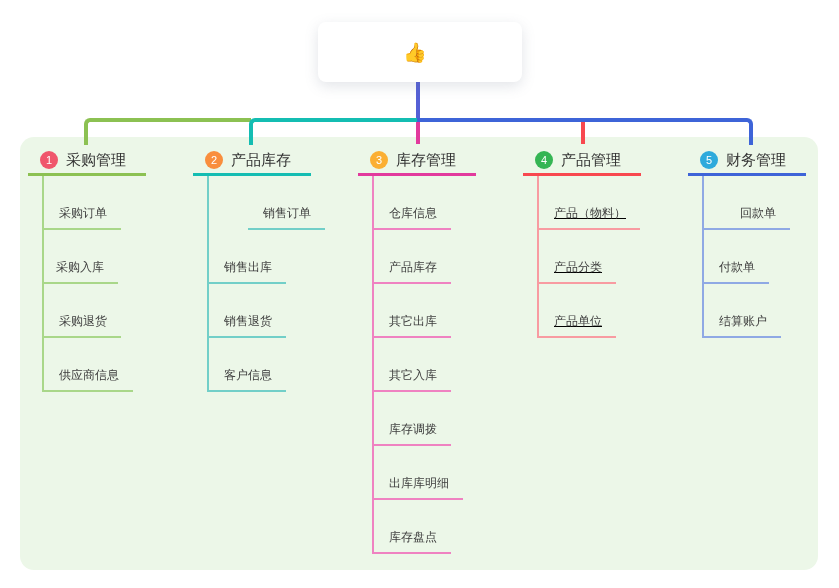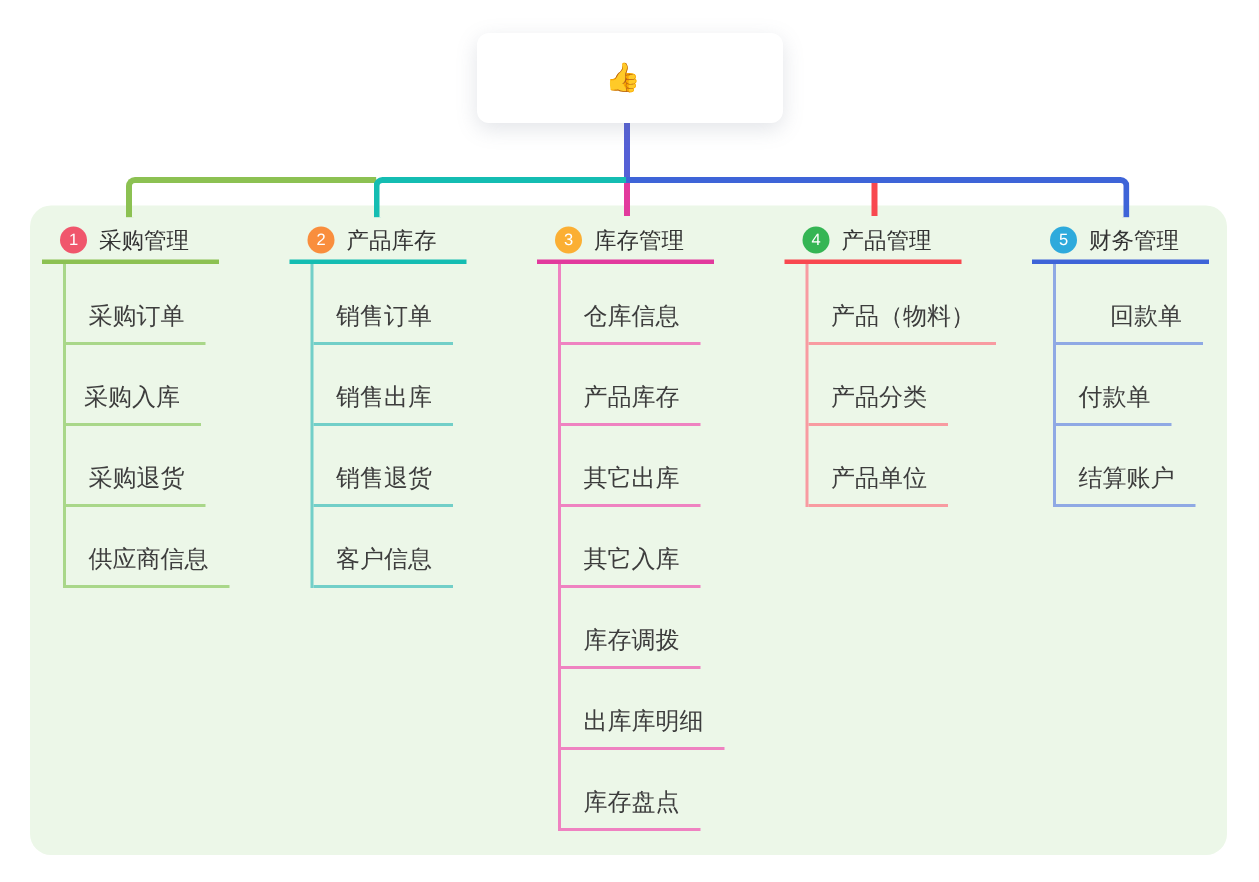--- a/index.html
+++ b/index.html
@@ -44,21 +44,21 @@
   .badge {
     width:18px; height:18px; margin-left:12px; border-radius:50%;
     color:#ffffff; font-size:11px; line-height:18px; text-align:center;
     flex:0 0 auto;
   }
   .branch-title { margin-left:8px; font-size:15px; color:#333333; white-space:nowrap; }
   .children { margin-left:14px; border-left:2px solid transparent; }
   .child { height:54px; display:flex; align-items:flex-end; }
   .child-label {
     display:inline-block; padding:0 14px 6px 15px;
-    font-size:16px; color:#3d3d3d; white-space:nowrap;
+    font-size:12px; color:#3d3d3d; white-space:nowrap;
     border-bottom:2px solid transparent;
   }
 </style>
 </head>
 <body>
 
 <div class="canvas">
 
   <div class="panel" style="background-color: rgb(236, 247, 232);"></div>
 
@@ -94,21 +94,21 @@
     </div>
   </div>
 
   <div class="branch b2">
     <div class="branch-header" style="border-bottom-color: rgb(20, 189, 178);">
       <span class="badge" style="background-color: rgb(249, 142, 61);">2</span>
       <span class="branch-title">产品库存</span>
     </div>
     <div class="children" style="border-left-color: rgb(114, 207, 200);">
       <div class="child">
-        <span class="child-label" style="border-bottom-color: rgb(114, 207, 200);">销售订单</span>
+        <span class="child-label" style="border-bottom-color: rgb(114, 207, 200); margin-left: 39px;">销售订单</span>
         </div>
       <div class="child">
         <span class="child-label" style="border-bottom-color: rgb(114, 207, 200);">销售出库</span>
         </div>
       <div class="child">
         <span class="child-label" style="border-bottom-color: rgb(114, 207, 200);">销售退货</span>
         </div>
       <div class="child">
         <span class="child-label" style="border-bottom-color: rgb(114, 207, 200);">客户信息</span>
         </div>
@@ -143,21 +143,21 @@
         <span class="child-label" style="border-bottom-color: rgb(239, 130, 193);">库存盘点</span>
         </div>
     </div>
   </div>
 
   <div class="branch b4">
     <div class="branch-header" style="border-bottom-color: rgb(248, 72, 79);">
       <span class="badge" style="background-color: rgb(53, 181, 84);">4</span>
       <span class="branch-title">产品管理</span>
     </div>
-    <div class="children" style="border-left-color: rgb(248, 155, 161);">
+    <div class="children" style="border-left-color: rgb(248, 155, 161); text-decoration: underline;">
       <div class="child">
         <span class="child-label" style="border-bottom-color: rgb(248, 155, 161);">产品（物料）</span>
         </div>
       <div class="child">
         <span class="child-label" style="border-bottom-color: rgb(248, 155, 161);">产品分类</span>
         </div>
       <div class="child">
         <span class="child-label" style="border-bottom-color: rgb(248, 155, 161);">产品单位</span>
         </div>
     </div>

